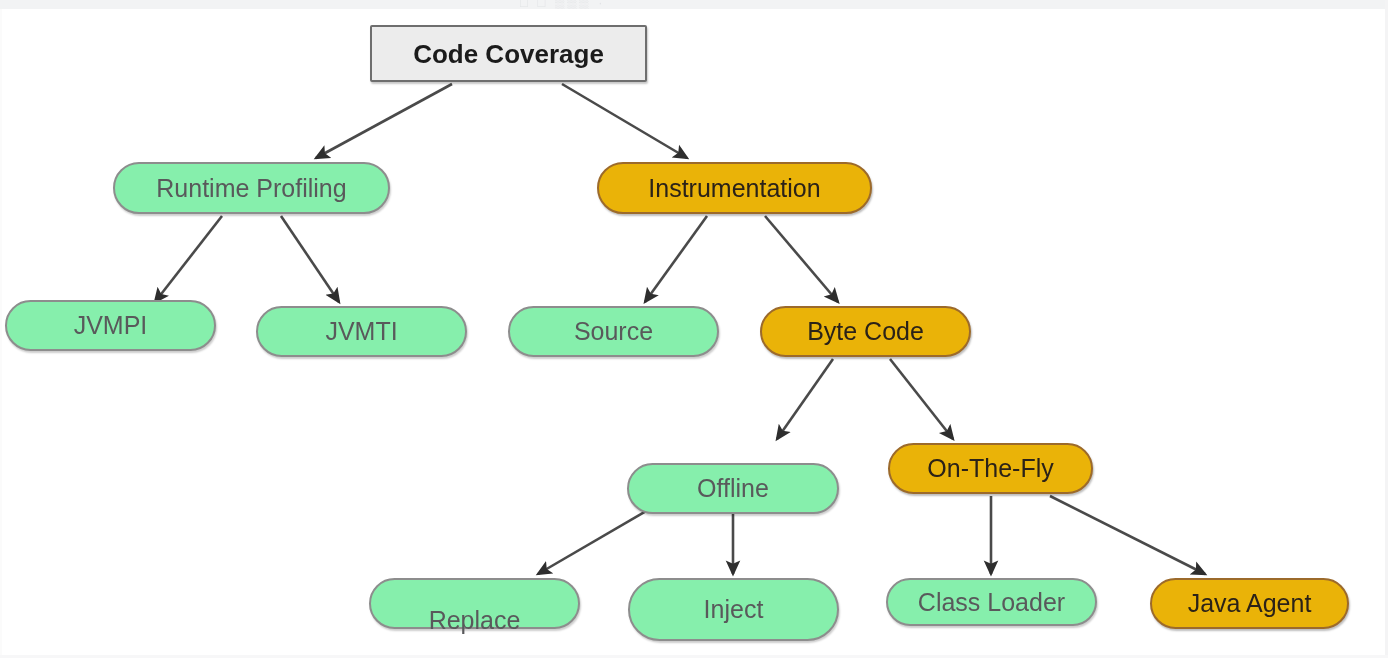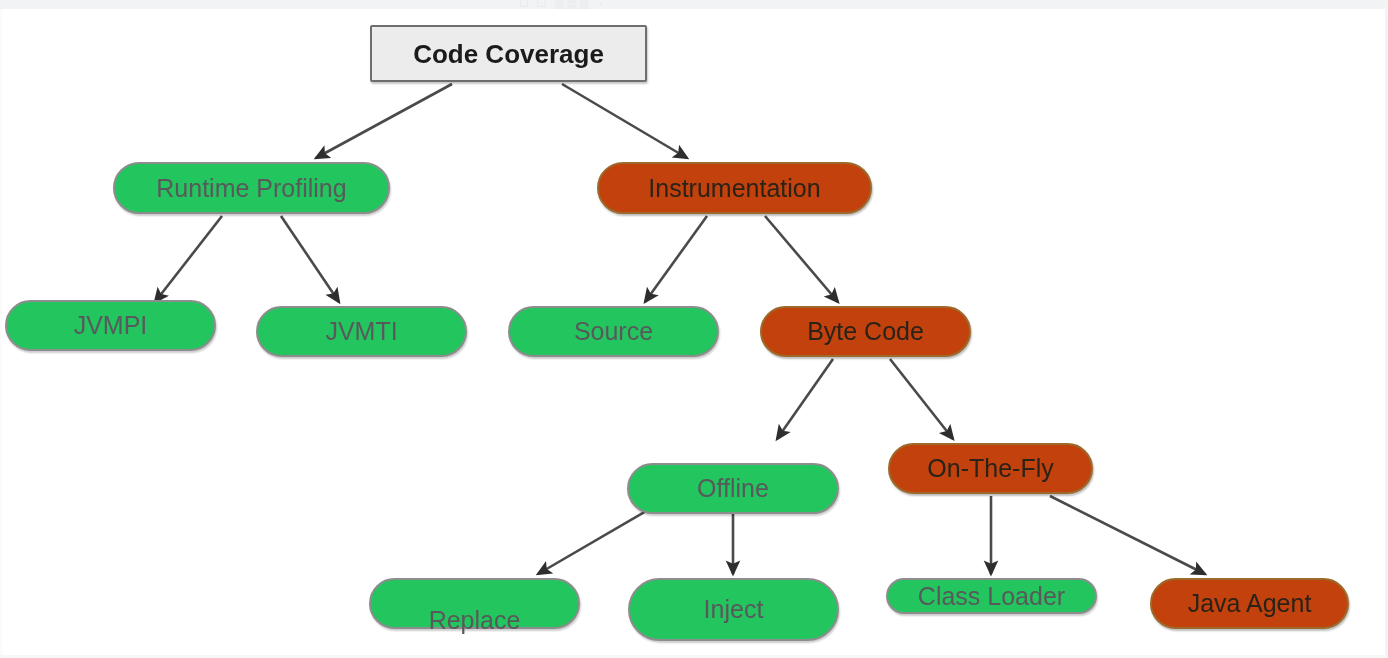--- a/index.html
+++ b/index.html
@@ -87,33 +87,33 @@
     box-shadow: 1px 2px 2px rgba(0,0,0,0.22);
   }
   .node.root .node-label {
     font-weight: bold;
     font-size: 26px;
     color: #1b1b1b;
   }
 
   
   .node.plain {
-    background: #22c55e;
+    background: #86efac;
     border: 2px solid #8d8d8d;
     border-radius: 999px;
     box-shadow: 1px 2px 2px rgba(0,0,0,0.20);
   }
   .node.plain .node-label {
     font-weight: normal;
     color: #59595b;
   }
 
   
   .node.highlight {
-    background: #c2410c;
+    background: #eab308;
     border: 2px solid #9c6a2b;
     border-radius: 999px;
     box-shadow: 1px 2px 2px rgba(0,0,0,0.26);
   }
   .node.highlight .node-label {
     font-weight: normal;
     color: #2b2218;
   }
 </style>
 </head>
@@ -177,21 +177,21 @@
       </div>
       <div class="node highlight" style="left: 888px; top: 443px; width: 205px; height: 51px;">
         <span class="node-label" style="font-size: 25px;">On-The-Fly</span>
       </div>
       <div class="node plain" style="left: 369px; top: 578px; width: 211px; height: 51px;">
         <span class="node-label" style="font-size: 25px; margin-top: 33px;">Replace</span>
       </div>
       <div class="node plain" style="left: 628px; top: 578px; width: 211px; height: 63px;">
         <span class="node-label" style="font-size: 25px;">Inject</span>
       </div>
-      <div class="node plain" style="left: 886px; top: 578px; width: 211px; height: 36px;">
+      <div class="node plain" style="left: 886px; top: 578px; width: 211px; height: 48px;">
         <span class="node-label" style="font-size: 25px;">Class Loader</span>
       </div>
       <div class="node highlight" style="left: 1150px; top: 578px; width: 199px; height: 51px;">
         <span class="node-label" style="font-size: 25px;">Java Agent</span>
       </div>
     </div>
 
 </div>
 
 </body></html>

